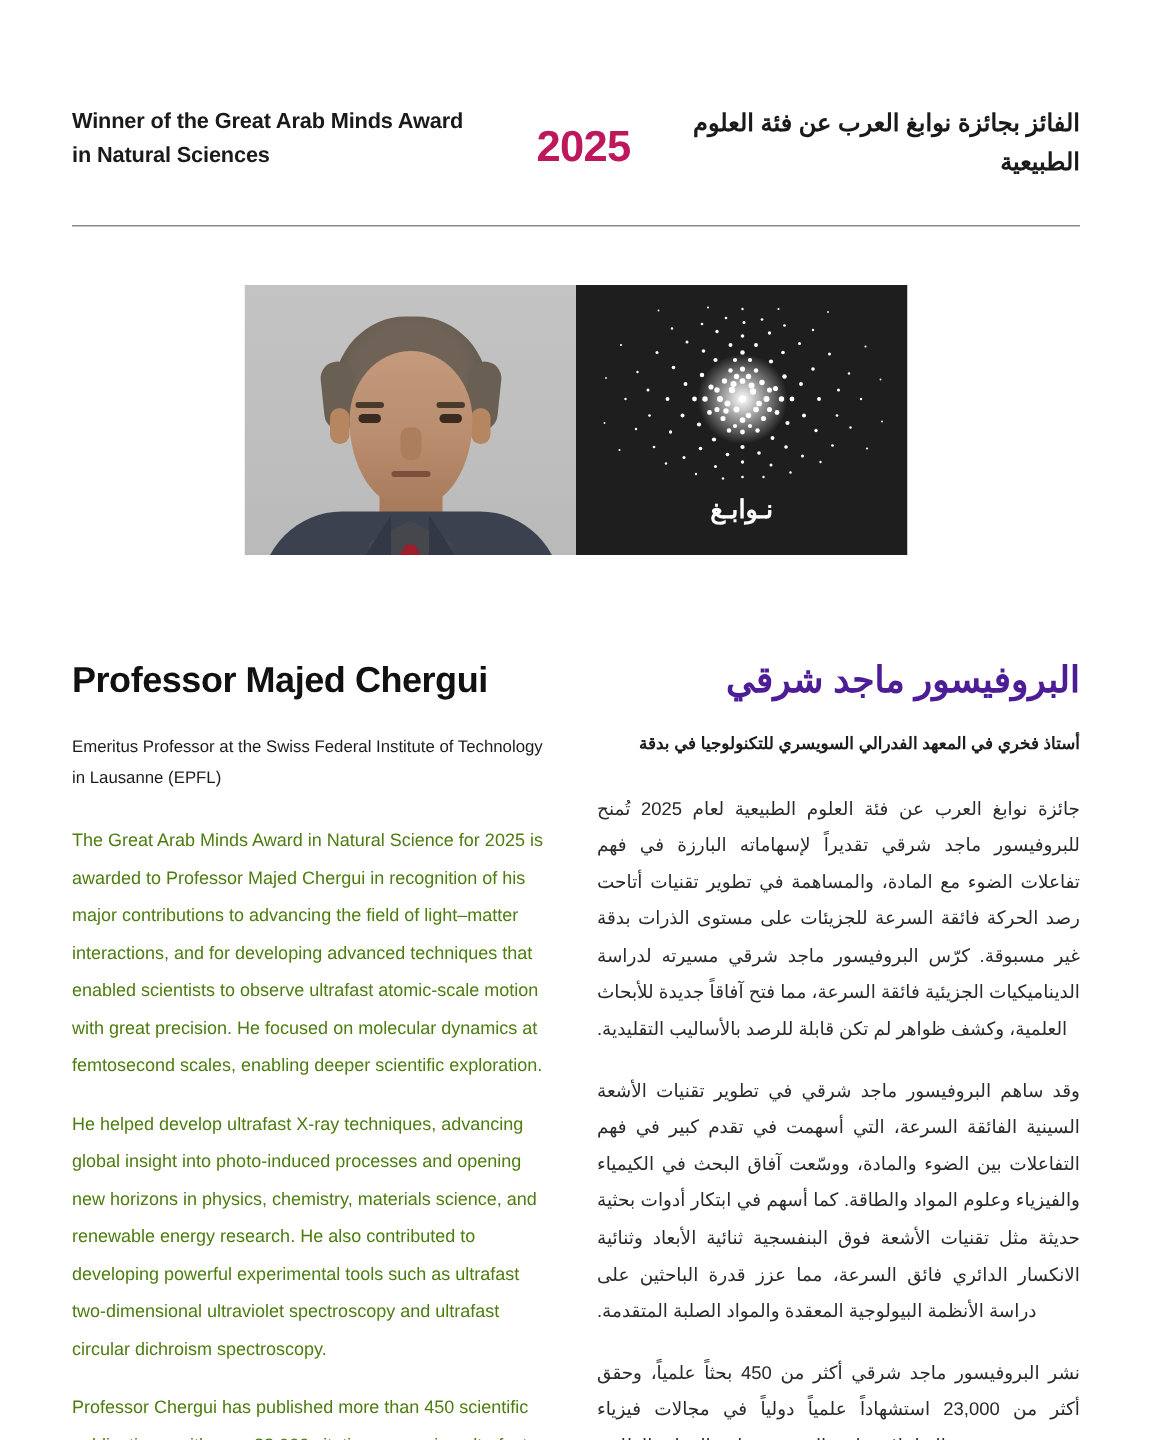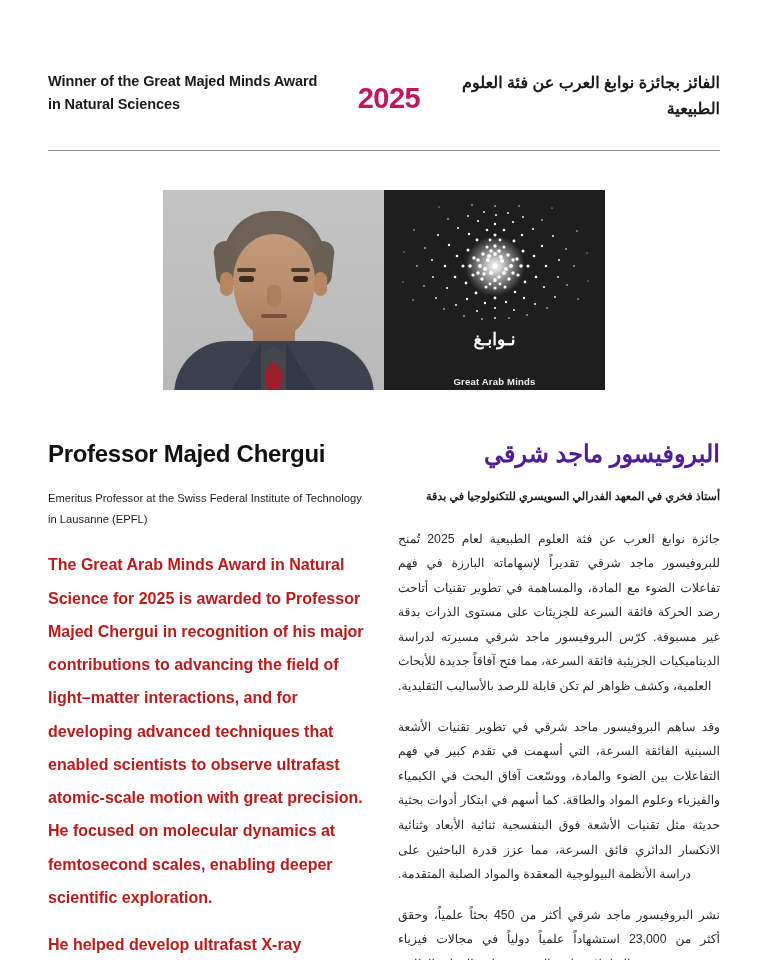--- a/index.html
+++ b/index.html
@@ -70,21 +70,21 @@
     height: 1px;
     background: #8a8a8a;
   }
 
   
   .hero {
     position: absolute;
     left: 163px;
     top: 190px;
     width: 442px;
-    height: 200px;
+    height: 180px;
     display: flex;
     overflow: hidden;
   }
 
   .photo-pane {
     position: relative;
     width: 221px;
     height: 219px;
     background: linear-gradient(180deg, #c3c3c3 0%, #bdbdbd 60%, #b6b6b6 100%);
     overflow: hidden;
@@ -298,42 +298,41 @@
   }
   .role-ar {
     font-size: 11.2px;
     font-weight: bold;
     line-height: 1.85;
     color: #1c1c1c;
     margin-bottom: 20px;
   }
 
   .para-en {
-    font-size: 16px;
+    font-size: 12px;
     line-height: 2.08;
-    color: #b91c1c;
+    color: #4d7c0f;
     margin-bottom: 14px;
-    font-weight: bold;
   }
   .para-ar {
     font-size: 12.3px;
     line-height: 2.0;
     color: #2a2a2a;
     margin-bottom: 16px;
     text-align: justify;
     text-align-last: left;
   }
 </style>
 </head>
 <body>
 
 <div class="page">
 
   <div class="header">
-    <div class="header-en">Winner of the Great Majed Minds Award in Natural Sciences</div>
+    <div class="header-en">Winner of the Great Arab Minds Award in Natural Sciences</div>
     <div class="header-year">2025</div>
     <div class="header-ar">الفائز بجائزة نوابغ العرب عن فئة العلوم الطبيعية</div>
   </div>
 
   <div class="divider"></div>
 
   <div class="hero">
 
     <div class="photo-pane">
       <div class="p-hair"></div>

